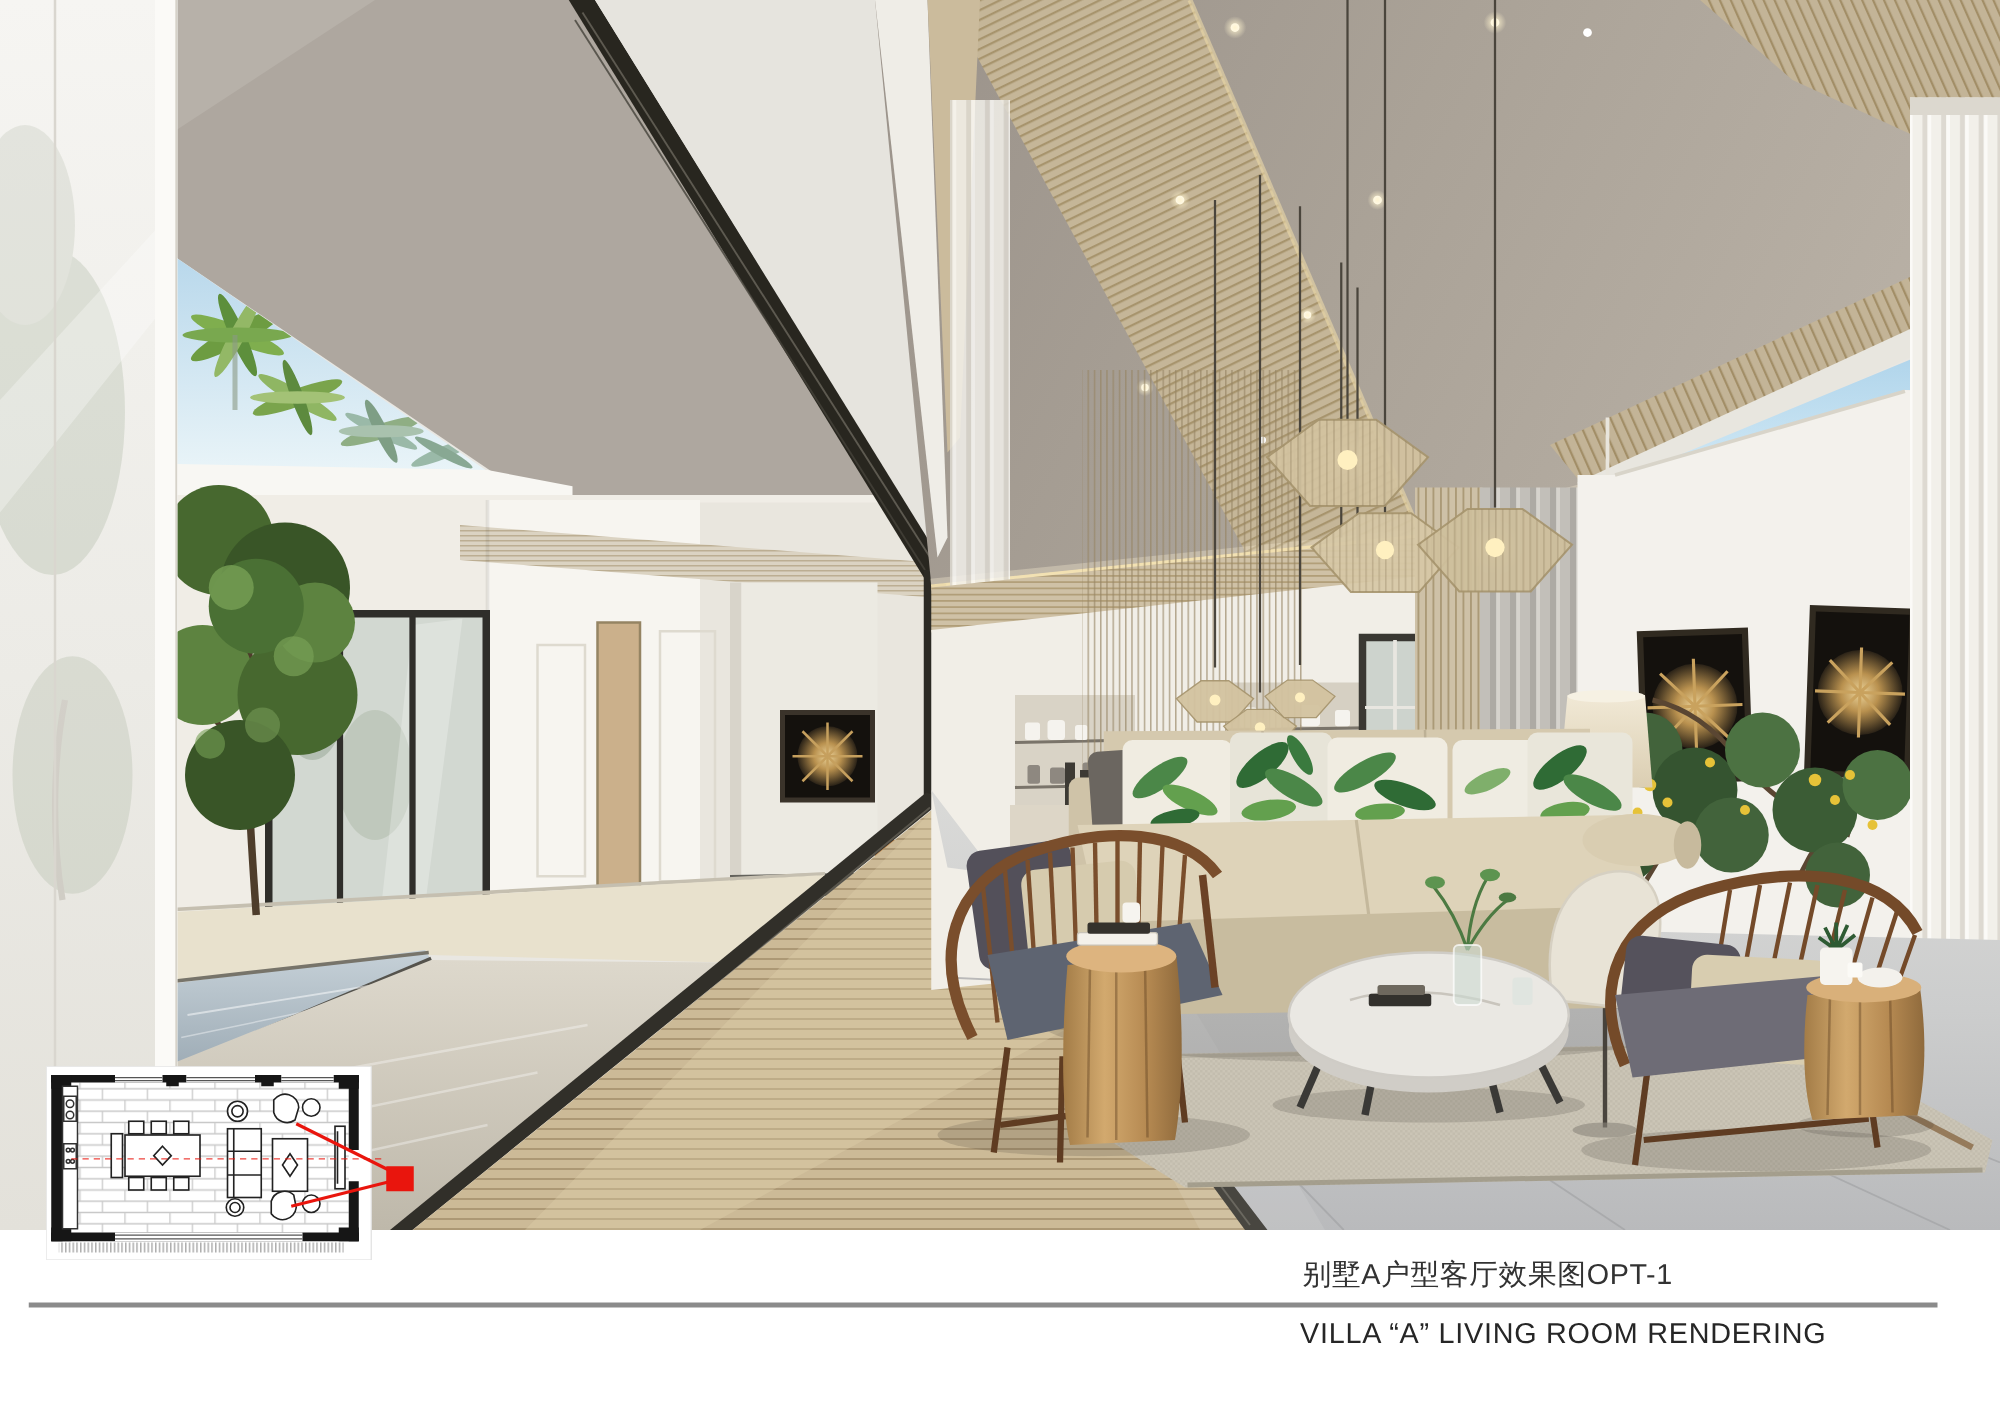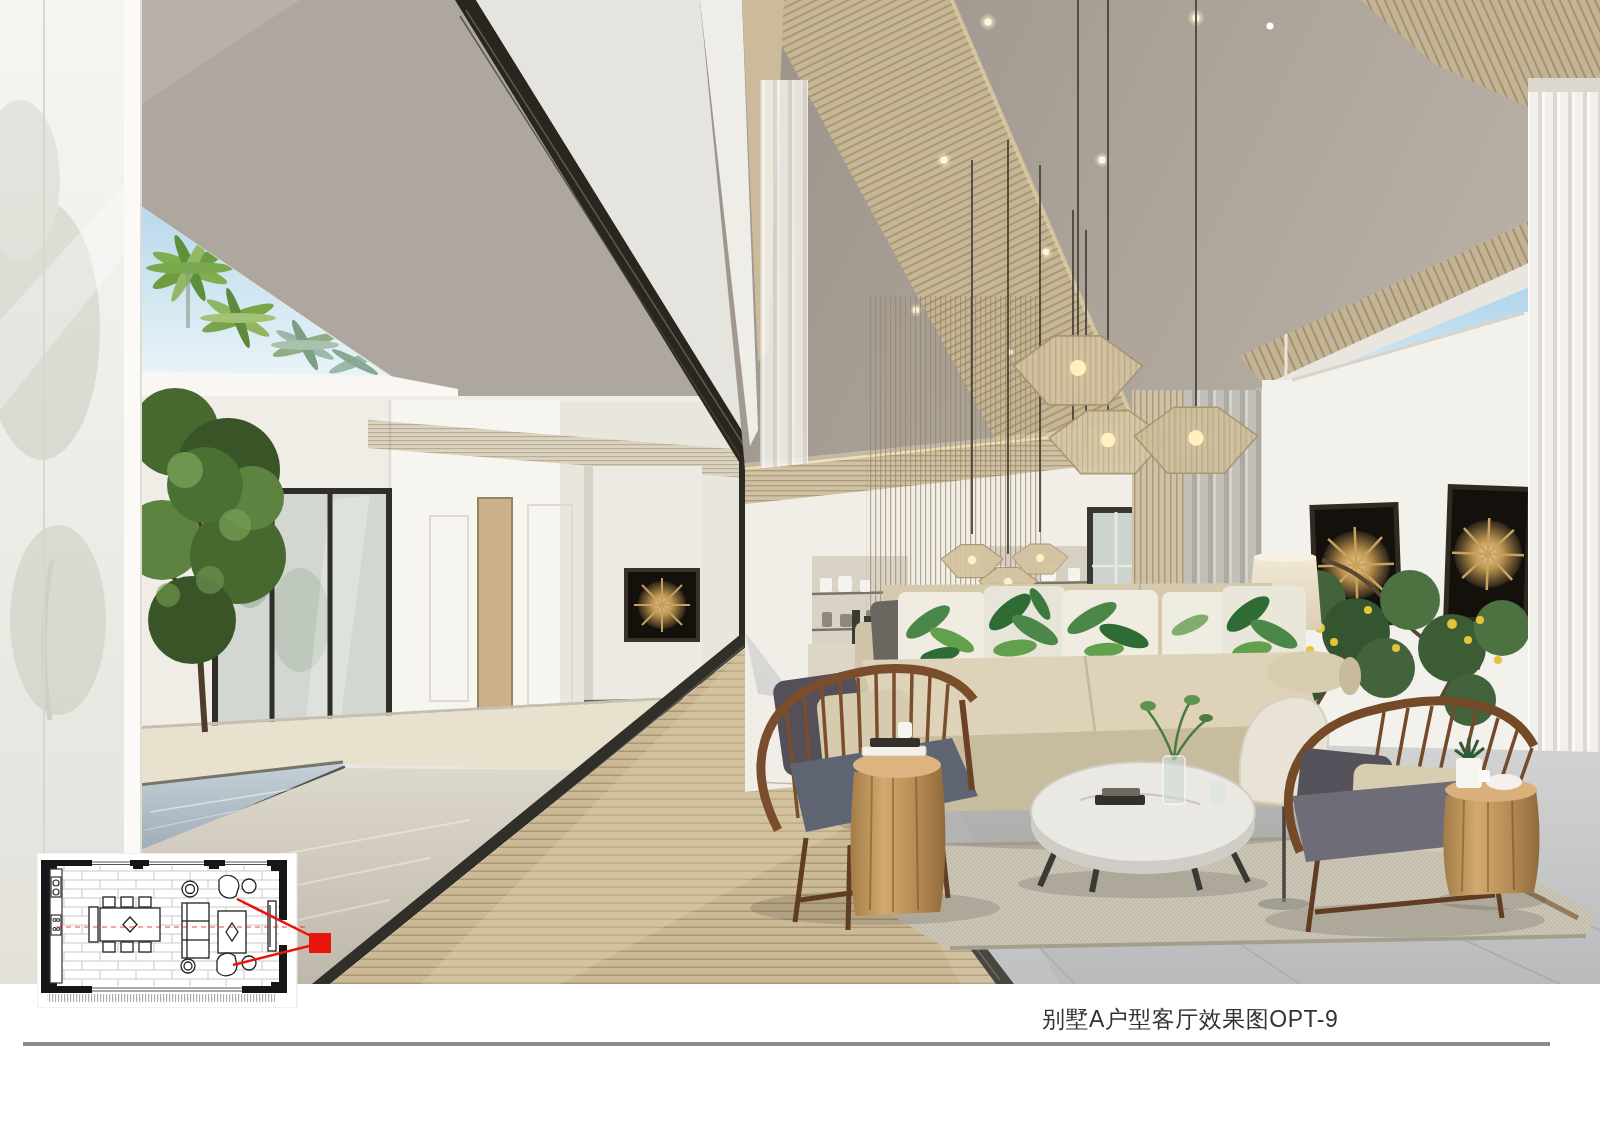--- a/index.html
+++ b/index.html
@@ -757,16 +757,17 @@
 
     <g>
       <line x1="20" y1="74" x2="272" y2="74" stroke="var(--marker-color,#e9150d)" stroke-width="1" stroke-dasharray="5,4" opacity="0.8"></line>
       <line x1="200" y1="46" x2="276" y2="84" stroke="var(--marker-color,#e9150d)" stroke-width="2.5"></line>
       <line x1="196" y1="112" x2="276" y2="92" stroke="var(--marker-color,#e9150d)" stroke-width="2.5"></line>
       <rect x="272" y="80" width="22" height="20" fill="var(--marker-color,#e9150d)"></rect>
     </g>
   </svg>
   </div>
 
-  <div class="caption-zh">别墅A户型客厅效果图OPT-9</div>
+  <div class="caption-zh">别墅A户型客厅效果图OPT-1</div>
   <div class="divider"></div>
+  <div class="caption-en">VILLA “A” LIVING ROOM RENDERING</div>
 
 </div>
 
 </body></html>

